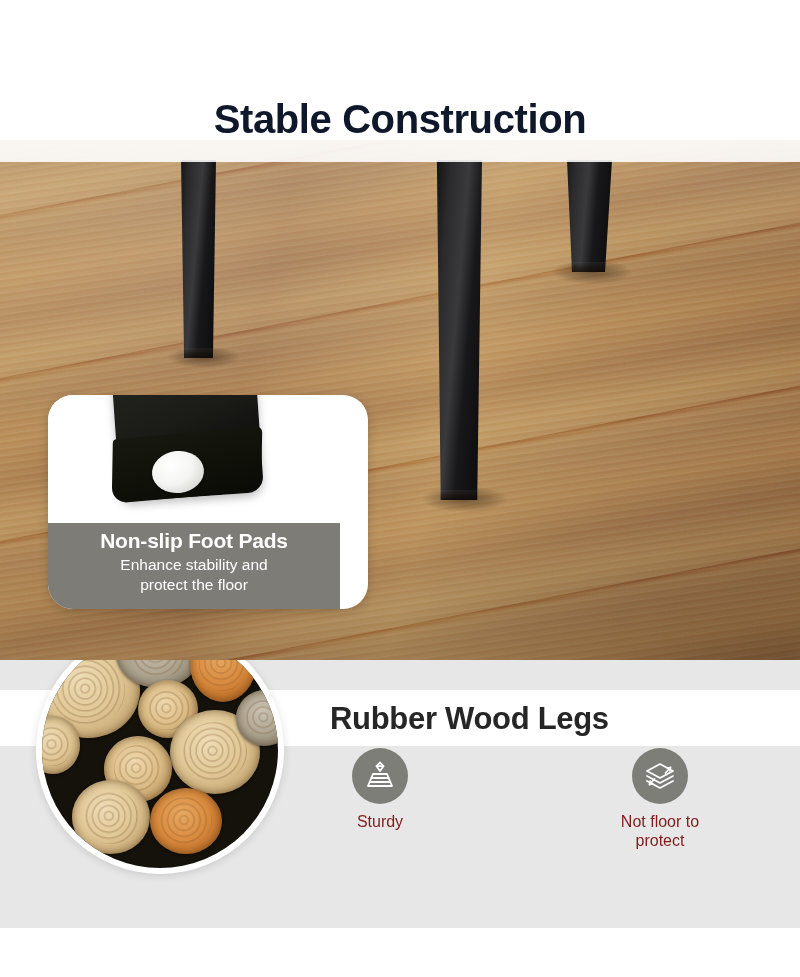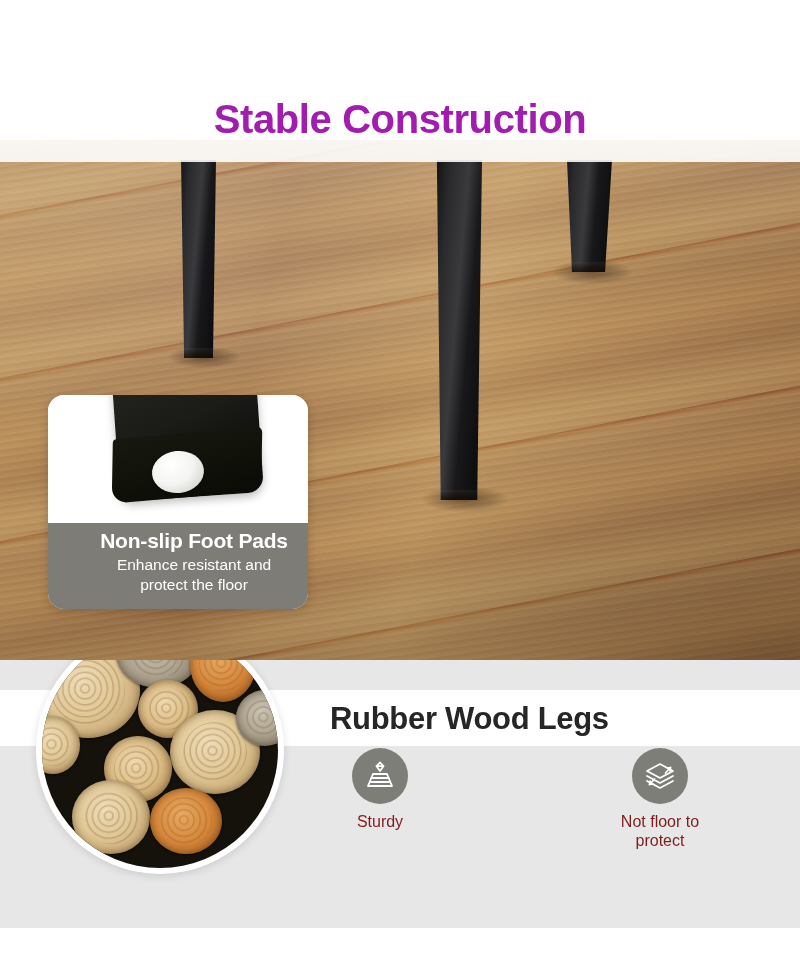--- a/index.html
+++ b/index.html
@@ -153,34 +153,34 @@
   }
   .hero-title {
     position: absolute;
     left: 0;
     top: 99px;
     width: 800px;
     text-align: center;
     font-size: 40px;
     font-weight: 700;
     letter-spacing: -0.4px;
-    color: #a21caf;
+    color: #0f172a;
     line-height: 1;
     text-shadow: 1px 1px 0 rgba(255,255,255,0.55);
   }
 
   
   .pad-card {
     position: absolute;
     left: 48px;
     top: 395px;
-    width: 260px;
+    width: 320px;
     height: 214px;
     background: #ffffff;
-    border-radius: 16px;
+    border-radius: 25px;
     overflow: hidden;
     box-shadow: 0 2px 10px rgba(40,28,14,0.22);
   }
   .pad-photo {
     position: absolute;
     left: 0;
     top: 0;
     width: 292px;
     height: 128px;
     background: #ffffff;
@@ -373,21 +373,21 @@
     <div class="hero-title">Stable Construction</div>
 
     <div class="pad-card">
       <div class="pad-photo">
         <div class="pad-leg"></div>
         <div class="pad-leg-face"></div>
         <div class="pad-dot"></div>
       </div>
       <div class="pad-caption">
         <div class="pad-title">Non-slip Foot Pads</div>
-        <div class="pad-sub">Enhance resistant and</div>
+        <div class="pad-sub">Enhance stability and</div>
         <div class="pad-sub">protect the floor</div>
       </div>
     </div>
 
   </div>
 
   <div class="bottom">
 
     <div class="bottom-white-band"></div>
     <div class="bottom-title">Rubber Wood Legs</div>

